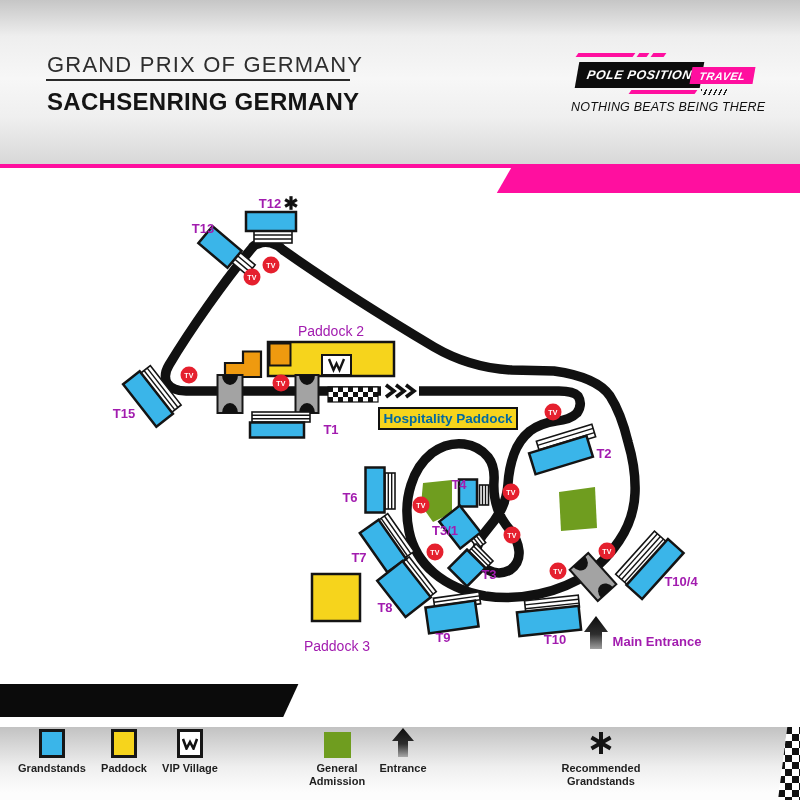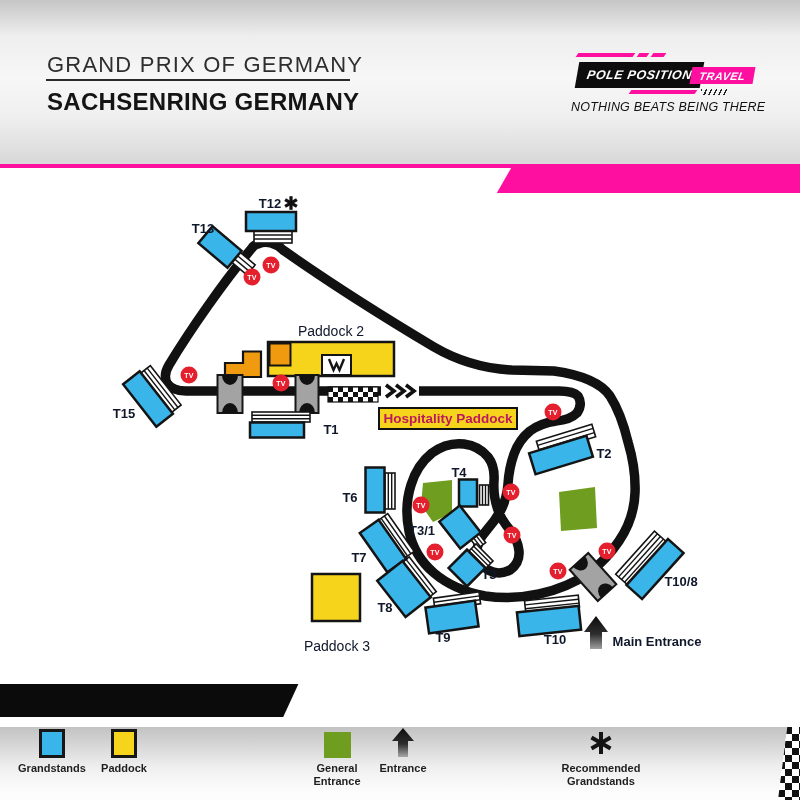--- a/index.html
+++ b/index.html
@@ -13,24 +13,24 @@
   .logo-black{position:absolute;left:577px;top:62px;width:125px;height:26px;background:#0d0d0d;transform:skewX(-10deg);display:flex;align-items:center;justify-content:center}
   .logo-black span{color:#fff;font-size:12.5px;font-weight:900;font-style:italic;letter-spacing:.6px;white-space:nowrap}
   .logo-pink{position:absolute;left:691px;top:67px;width:63px;height:17px;background:#ff0f9f;transform:skewX(-10deg);display:flex;align-items:center;justify-content:center}
   .logo-pink span{color:#fff;font-size:11px;font-weight:900;font-style:italic;letter-spacing:.5px}
   .logo-zigzag{position:absolute;left:701px;top:89px;width:27px;height:6px;background:repeating-linear-gradient(115deg,#222 0 1.5px,transparent 1.5px 4.5px)}
   .logo-tagline{position:absolute;left:571px;top:100px;width:200px;font-size:12.5px;font-weight:400;font-style:italic;color:#101010;white-space:nowrap;letter-spacing:.2px}
   .pink-line{position:absolute;left:0;top:164px;width:800px;height:4px;background:#ff0f9f;z-index:10}
   .pink-band{position:absolute;left:0;top:168px;width:800px;height:25px;background:#ff0f9f;clip-path:polygon(63.9% 0,100% 0,100% 100%,62.1% 100%);z-index:10}
   
   .map-svg{position:absolute;left:0;top:0;z-index:1}
-  .maplabel{position:absolute;transform:translate(-50%,-50%);font-size:13px;font-weight:700;color:#0f172a;white-space:nowrap;z-index:5}
+  .maplabel{position:absolute;transform:translate(-50%,-50%);font-size:13px;font-weight:700;color:#a21caf;white-space:nowrap;z-index:5}
   .paddocklabel{font-size:14px;font-weight:400}
   .tv{position:absolute;transform:translate(-50%,-50%);width:17px;height:17px;border-radius:50%;background:#e5202e;color:#fff;font-size:7px;font-weight:800;display:flex;align-items:center;justify-content:center;z-index:6;letter-spacing:.2px}
-  .hospitality{position:absolute;left:378px;top:407px;width:136px;height:19px;border:2.5px solid #111;background:#f6d41c;display:flex;align-items:center;justify-content:center;font-size:13.5px;font-weight:700;color:#be185d;z-index:5;white-space:nowrap}
+  .hospitality{position:absolute;left:378px;top:407px;width:136px;height:19px;border:2.5px solid #111;background:#f6d41c;display:flex;align-items:center;justify-content:center;font-size:13.5px;font-weight:700;color:#0369a1;z-index:5;white-space:nowrap}
   .t12star{position:absolute;left:284px;top:196px;z-index:6}
   
   .gs{fill:#3ab5e9;stroke:#141414;stroke-width:2.5}
   .bstrip{fill:#fff;stroke:#141414;stroke-width:1.6}
   .bline{stroke:#141414;stroke-width:1.4}
   .tun{fill:#a3a3a3;stroke:#161616;stroke-width:2}
   .arch{fill:#111}
   
   .black-band{position:absolute;left:0;top:684px;width:800px;height:33px;background:#0b0b0b;clip-path:polygon(0 0,37.3% 0,35.4% 100%,0 100%);z-index:10}
   .legend{position:absolute;left:0;top:727px;width:800px;height:73px;background:linear-gradient(180deg,#c2c2c2,#efefef 55%,#fdfdfd 90%);z-index:10}
@@ -290,28 +290,28 @@
       <rect x="-1.6" y="-6.8" width="3.2" height="13.6"></rect>
       <rect x="-1.6" y="-6.8" width="3.2" height="13.6" transform="rotate(60)"></rect>
       <rect x="-1.6" y="-6.8" width="3.2" height="13.6" transform="rotate(120)"></rect>
     </g>
   </svg>
 <div class="maplabel" style="left:203px;top:228px">T13</div>
 <div class="maplabel" style="left:124px;top:413px">T15</div>
 <div class="maplabel" style="left:331px;top:429px">T1</div>
 <div class="maplabel" style="left:604px;top:453px">T2</div>
 <div class="maplabel" style="left:350px;top:497px">T6</div>
-<div class="maplabel" style="left:459px;top:472px">T4</div>
-<div class="maplabel" style="left:422px;top:530px">T3/1</div>
+<div class="maplabel" style="left:459px;top:484px">T4</div>
+<div class="maplabel" style="left:445px;top:530px">T3/1</div>
 <div class="maplabel" style="left:489px;top:574px">T3</div>
 <div class="maplabel" style="left:359px;top:557px">T7</div>
 <div class="maplabel" style="left:385px;top:607px">T8</div>
 <div class="maplabel" style="left:443px;top:637px">T9</div>
 <div class="maplabel" style="left:555px;top:639px">T10</div>
-<div class="maplabel" style="left:681px;top:581px">T10/8</div>
+<div class="maplabel" style="left:681px;top:581px">T10/4</div>
 <div class="maplabel paddocklabel" style="left:331px;top:331px">Paddock 2</div>
 <div class="maplabel paddocklabel" style="left:337px;top:646px">Paddock 3</div>
 <div class="maplabel" style="left:657px;top:641px">Main Entrance</div>
 <div class="hospitality">Hospitality Paddock</div>
 
 <div class="tv" style="left:271px;top:265px">TV</div>
 <div class="tv" style="left:252px;top:277px">TV</div>
 <div class="tv" style="left:189px;top:375px">TV</div>
 <div class="tv" style="left:281px;top:383px">TV</div>
 <div class="tv" style="left:553px;top:412px">TV</div>
@@ -330,25 +330,35 @@
         <div class="sw sw-blue"></div>
       </div>
     <div class="legend-label">Grandstands</div>
   </div>
   <div class="legend-item" style="left:82px;width:84px">
     <div class="legend-icon">
         <div class="sw sw-yellow"></div>
       </div>
     <div class="legend-label">Paddock</div>
   </div>
+  <div class="legend-item" style="left:148px;width:84px">
+    <div class="legend-icon">
+      <div class="sw sw-vip">
+          <svg width="16" height="12">
+            <polyline points="1,1 4.5,10.5 8,4 11.5,10.5 15,1" fill="none" stroke="#111" stroke-width="2.6"></polyline>
+          </svg>
+        </div>
+    </div>
+    <div class="legend-label">VIP Village</div>
+  </div>
   <div class="legend-item" style="left:297px;width:80px">
     <div class="legend-icon">
         <div class="sw sw-green"></div>
       </div>
-    <div class="legend-label">General Entrance</div>
+    <div class="legend-label">General Admission</div>
   </div>
   <div class="legend-item" style="left:361px;width:84px">
     <div class="legend-icon">
       <svg width="26" height="32">
           <defs>
             <linearGradient id="lg-ent" x1="0" y1="0" x2="0" y2="1">
               <stop offset="0" stop-color="#0c0c0c"></stop>
               <stop offset="0.55" stop-color="#2e2e2e"></stop>
               <stop offset="1" stop-color="#a8a8a8"></stop>
             </linearGradient>

